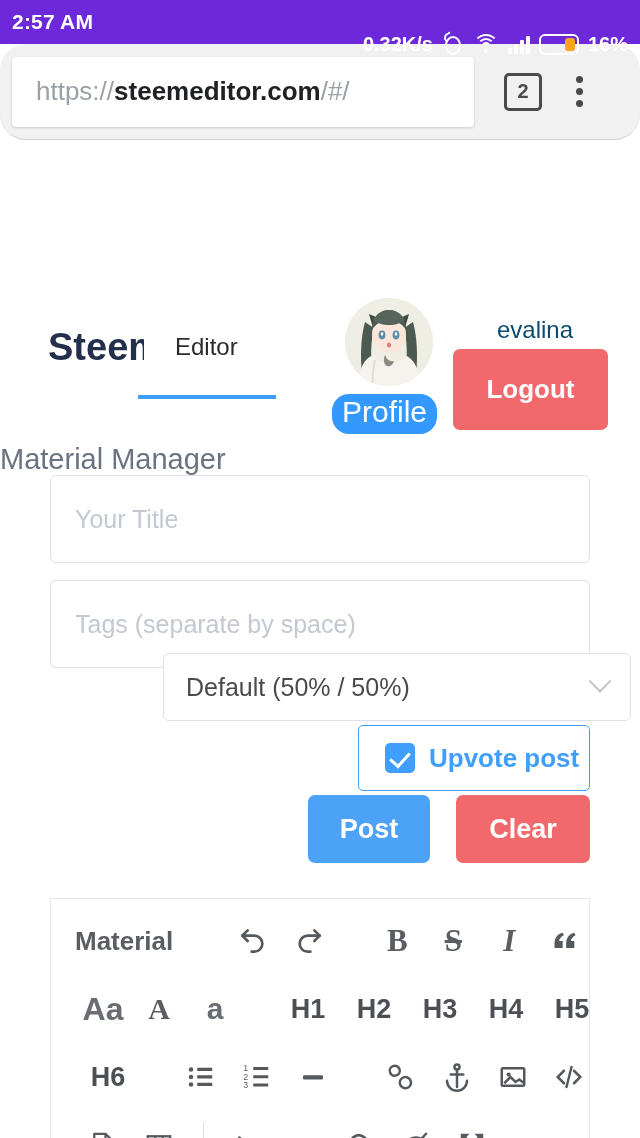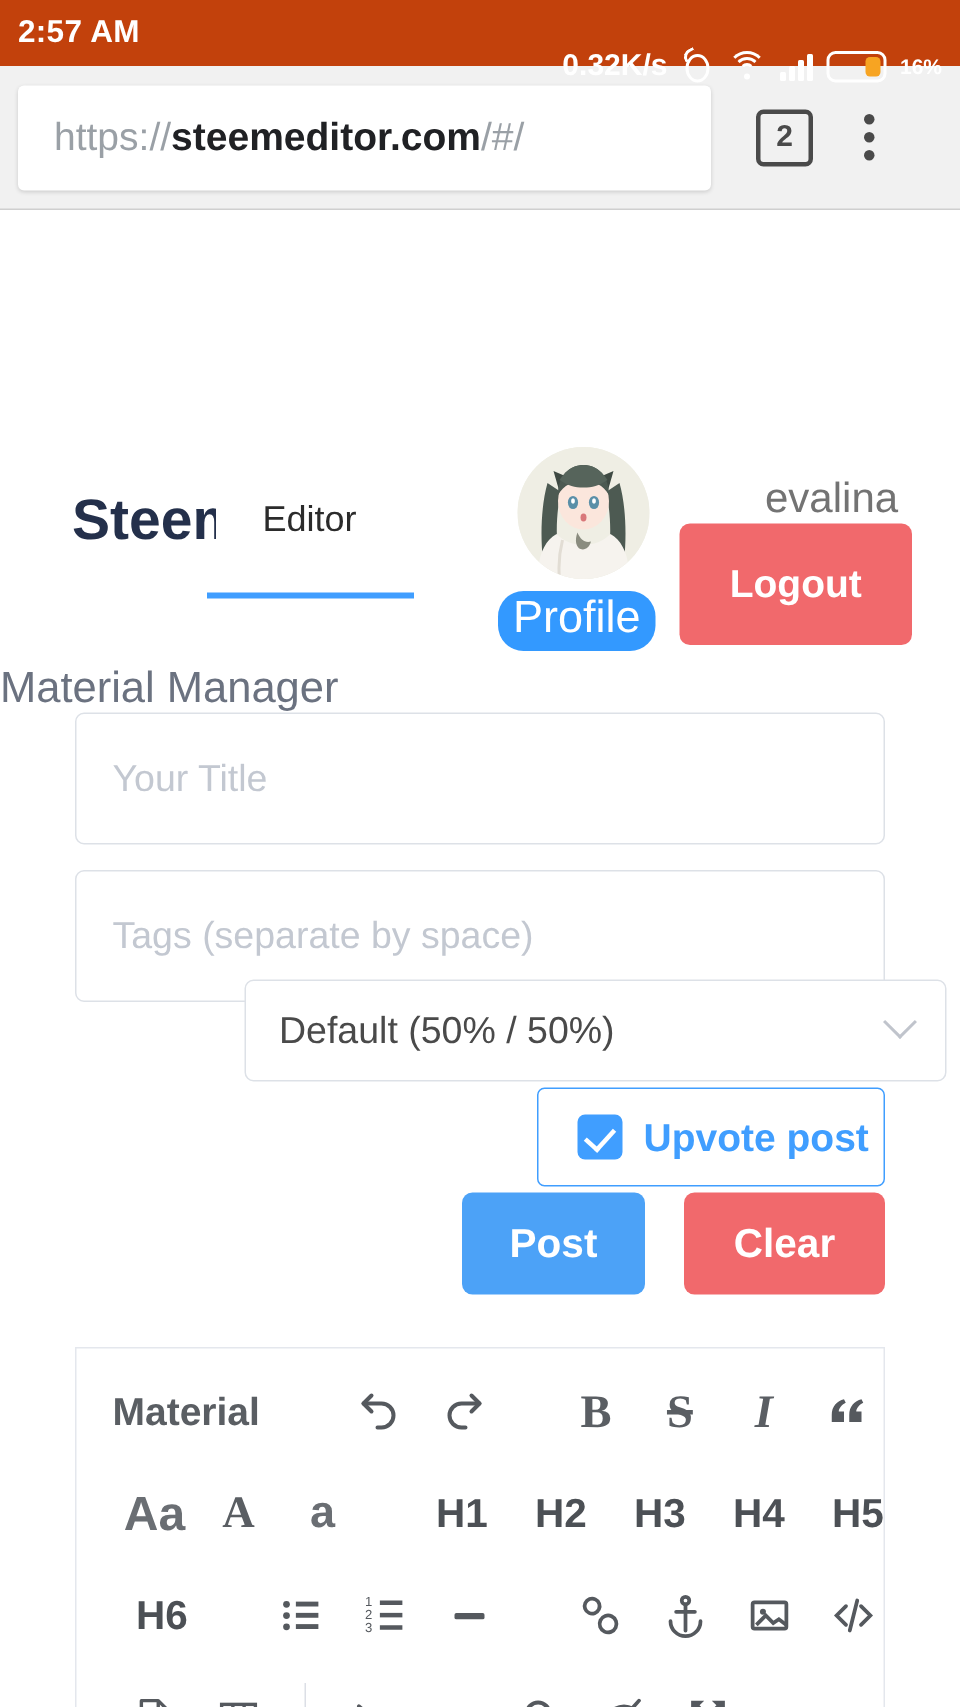--- a/index.html
+++ b/index.html
@@ -6,21 +6,21 @@
   html, body {
     width: 640px; height: 1138px;
     background: #ffffff;
     font-family: "Liberation Sans", sans-serif;
     overflow: hidden;
   }
 
   
   .statusbar {
     height: 44px; width: 640px;
-    background: #c2410c;
+    background: #6d28d9;
     display: flex; align-items: center;
     padding: 0 12px;
     color: #ffffff;
   }
   .status-time { font-size: 21px; font-weight: bold; letter-spacing: .2px; }
   .status-right { margin-left: auto; display: flex; align-items: center; gap: 9px; margin-top: 44px; }
   .status-speed { font-size: 20px; font-weight: bold; }
   .ring-icon { width: 22px; height: 24px; position: relative; }
   .ring-icon .o {
     position: absolute; left: 3px; top: 4px; width: 16px; height: 19px;
@@ -47,27 +47,28 @@
   .signal i:nth-child(1) { height: 6px; }
   .signal i:nth-child(2) { height: 10px; }
   .signal i:nth-child(3) { height: 14px; }
   .signal i:nth-child(4) { height: 18px; }
   .battery {
     width: 40px; height: 21px; border: 2.4px solid #ffffff; border-radius: 6px;
     position: relative; display: flex; align-items: center; justify-content: flex-end;
     padding-right: 2px;
   }
   .battery .fill { width: 10px; height: 13px; background: #f7a422; border-radius: 3px; }
-  .status-pct { font-size: 14px; font-weight: bold; }
+  .status-pct { font-size: 20px; font-weight: bold; }
 
   
   .chrome {
     height: 96px; width: 640px; background: #f1f1f1;
     display: flex; align-items: center; padding: 0 12px;
     border-bottom: 1px solid #cfcfcf;
+    border-radius: 26px;
   }
   .urlbar {
     flex: 0 0 462px; height: 70px; background: #ffffff;
     border-radius: 4px; display: flex; align-items: center;
     padding: 0 24px; box-shadow: 0 1px 3px rgba(0,0,0,.16);
     overflow: hidden; white-space: nowrap;
   }
   .url-scheme { color: #9aa0a6; font-size: 26px; }
   .url-host { color: #202124; font-size: 26px; font-weight: bold; }
   .url-path { color: #9aa0a6; font-size: 26px; }
@@ -103,21 +104,21 @@
   .avatar svg { display: block; }
   .profile-chip {
     position: absolute; left: 332px; top: 254px;
     background: #3399ff; color: #ffffff;
     font-size: 30px; padding: 2px 10px 6px;
     line-height: 1.05;
     border-radius: 17px;
   }
   .username {
     position: absolute; left: 497px; top: 176px;
-    font-size: 28px; color: #737373; margin-left: 13px;
+    font-size: 24px; color: #0c4a6e;
   }
   .logout-btn {
     position: absolute; left: 453px; top: 209px;
     width: 155px; height: 81px; background: #f1696c;
     border: 0; border-radius: 7px; color: #ffffff;
     font-size: 26px; font-family: inherit; font-weight: bold;
     cursor: pointer;
   }
 
   

